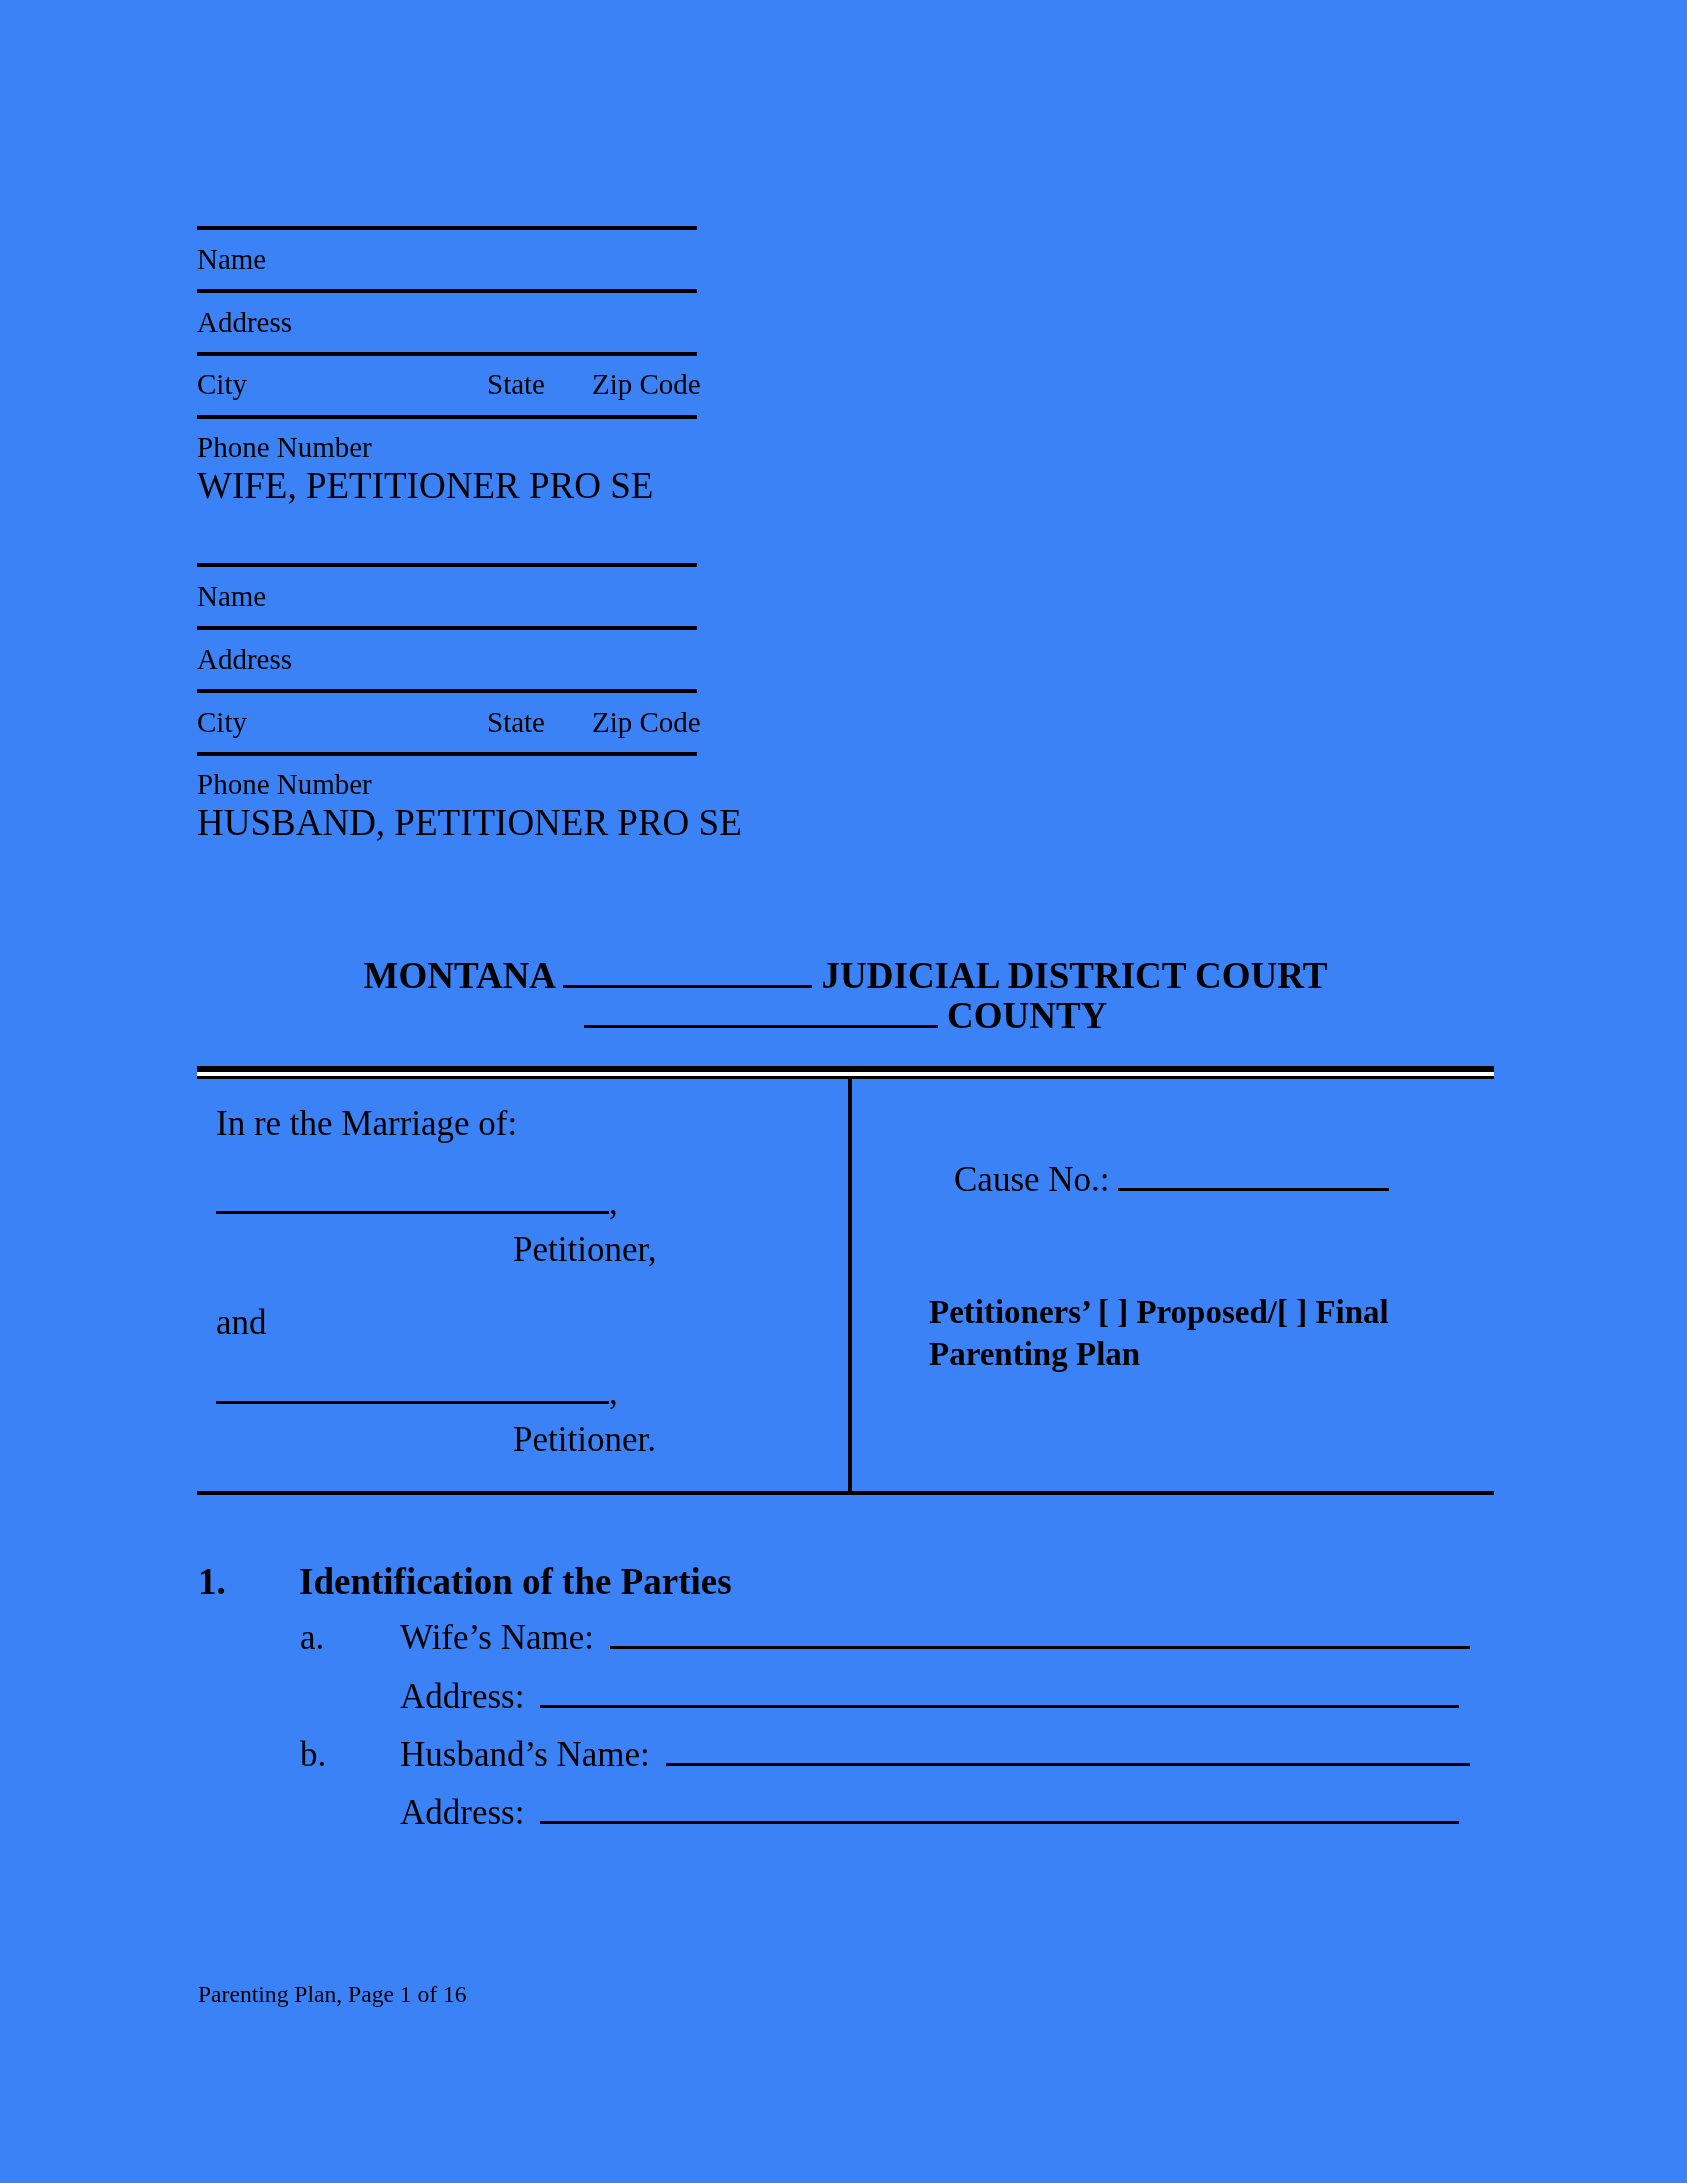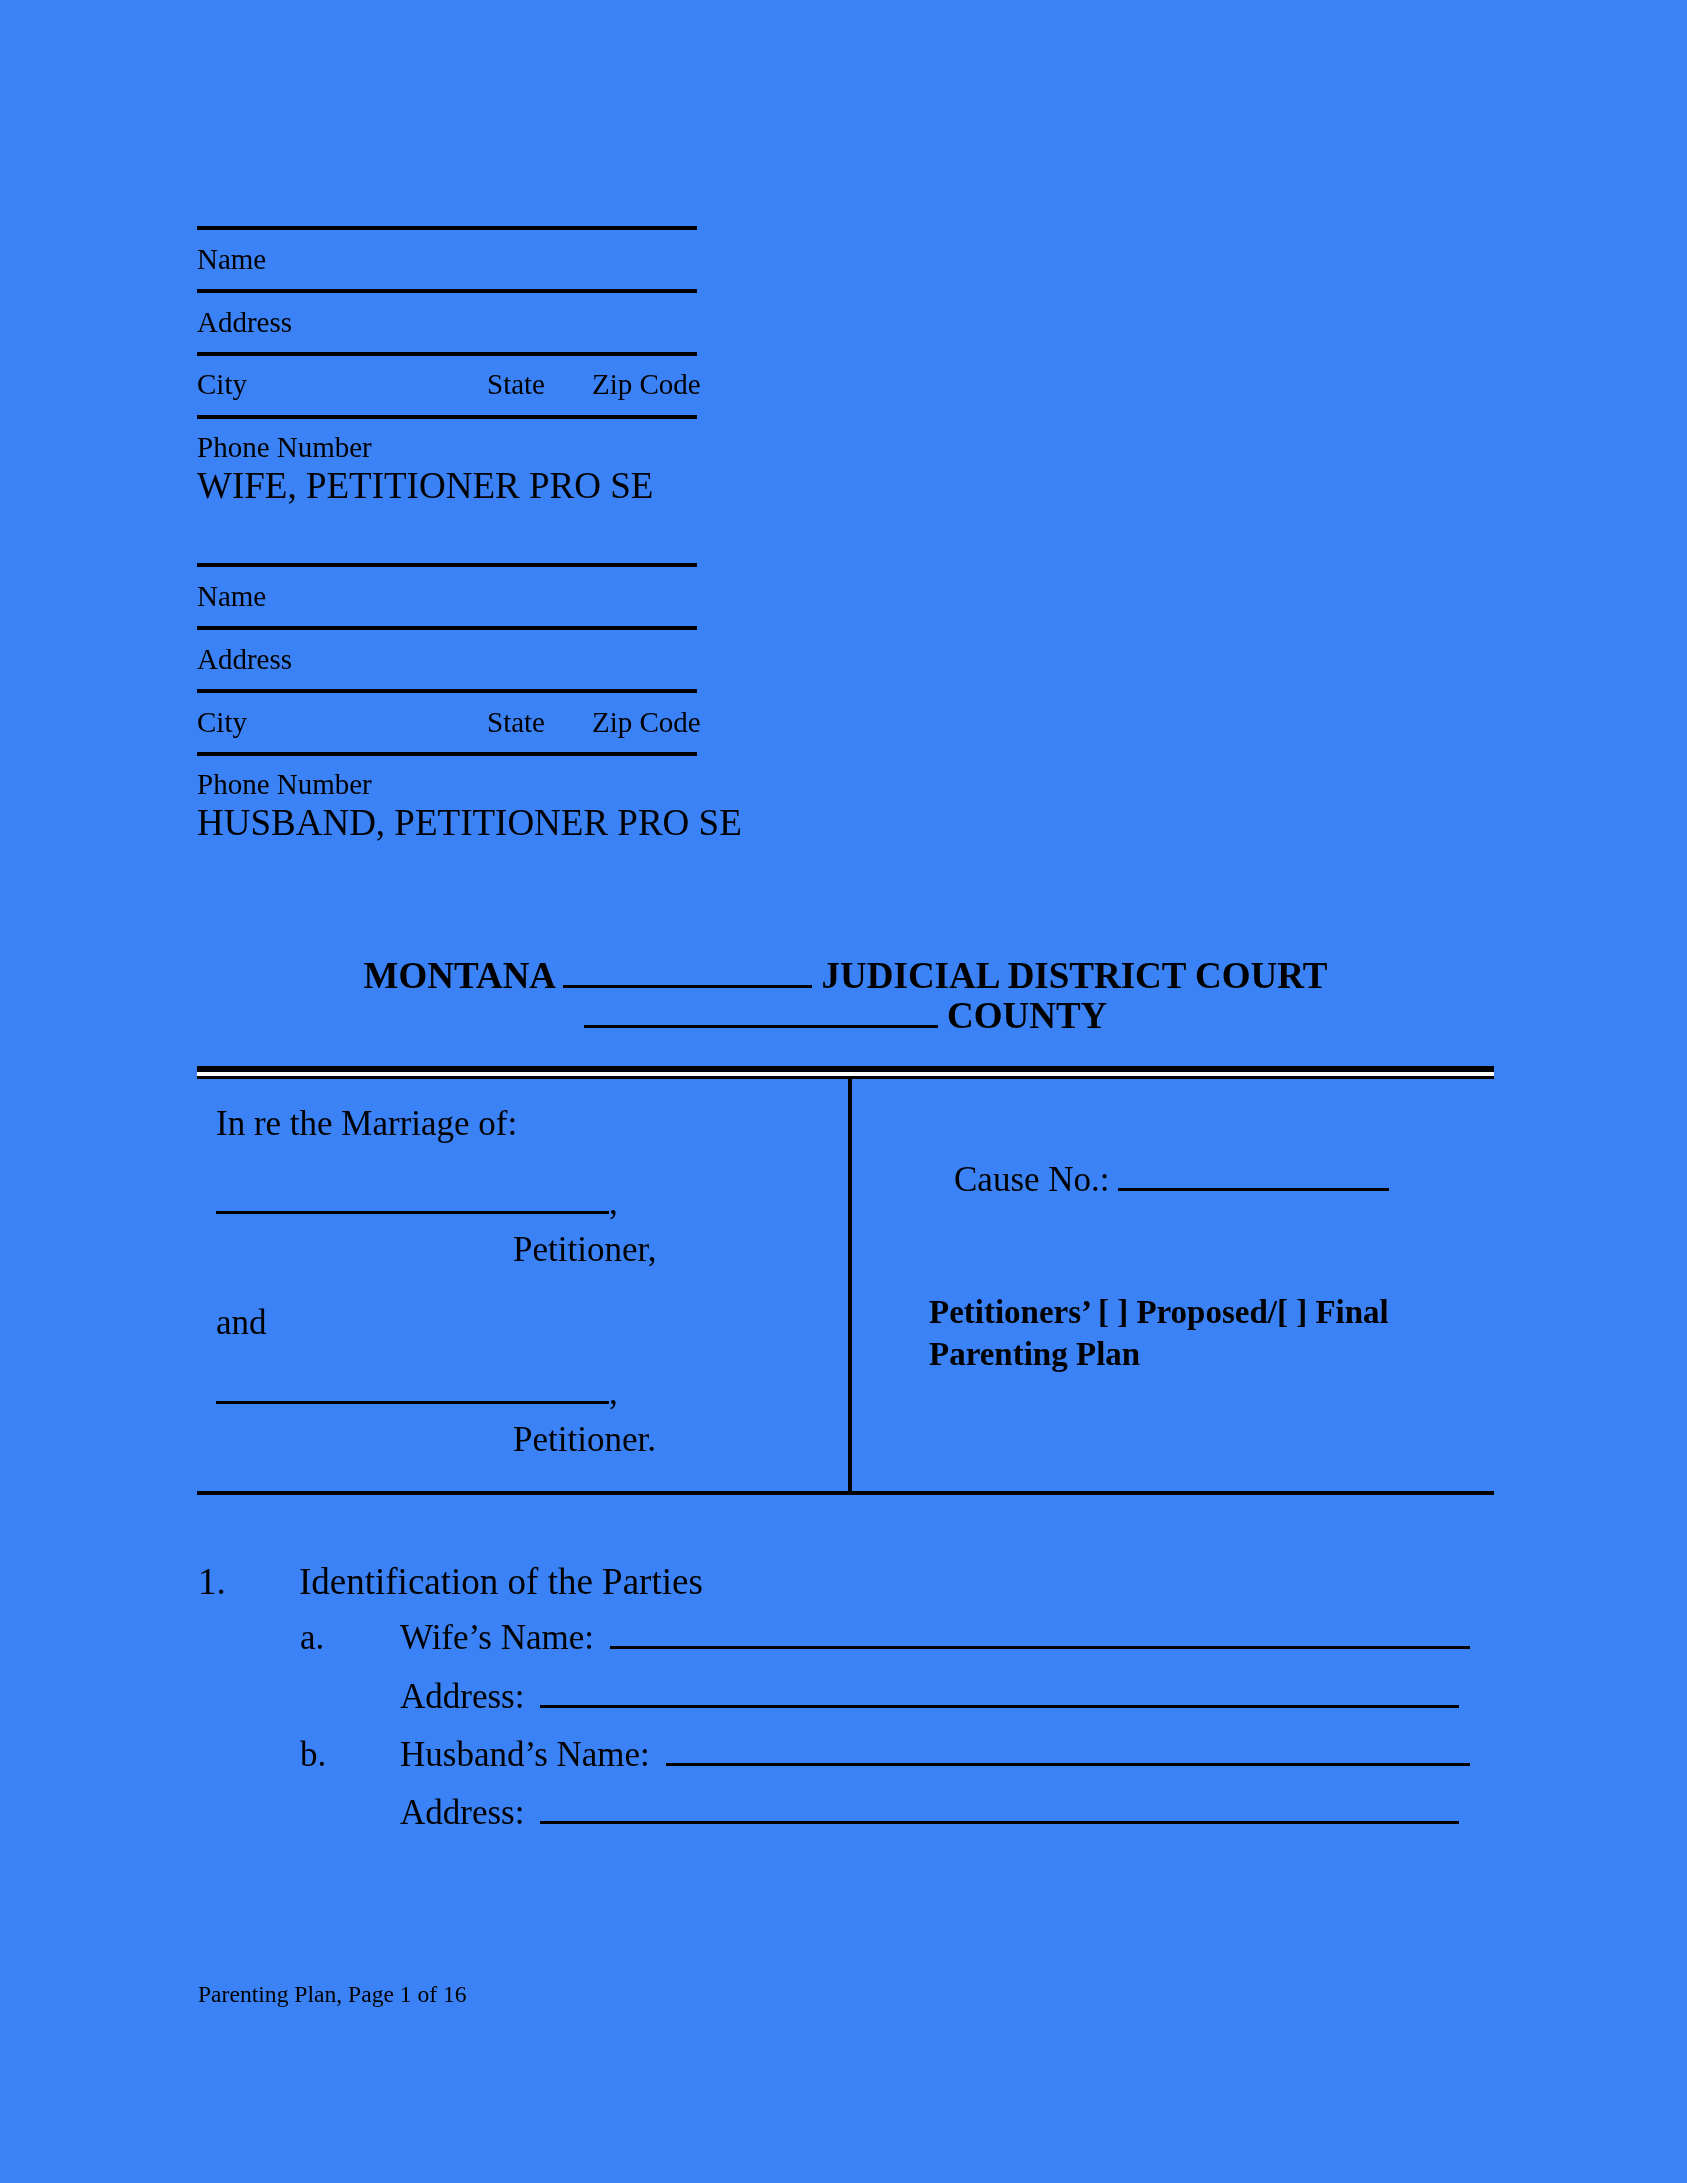--- a/index.html
+++ b/index.html
@@ -29,21 +29,21 @@
   .blank.w310{width:271px;}
   
   .dbl-rule{position:absolute;left:197px;top:1066px;width:1297px;height:3.5px;
     border-top:6.1px solid #000;border-bottom:3.5px solid #000;background:#fff;}
   .vrule{position:absolute;left:848px;top:1079px;width:3.5px;height:413px;background:#000;}
   .bottom-rule{position:absolute;left:197px;top:1491px;width:1297px;height:4.4px;background:#000;}
   
   .cap-text{position:absolute;font-size:35px;line-height:40px;white-space:nowrap;}
   .case-title{position:absolute;left:929px;top:1263px;font-size:33px;font-weight:bold;line-height:42px;white-space:nowrap;margin-top:28px;}
   
-  .sec-heading{position:absolute;left:198px;top:1560px;font-size:37px;font-weight:normal;white-space:nowrap;}
+  .sec-heading{position:absolute;left:198px;top:1560px;font-size:37px;font-weight:bold;white-space:nowrap;}
   .sec-num{display:inline-block;width:101px;}
   .form-row{position:absolute;display:flex;align-items:baseline;font-size:35px;line-height:40px;}
   .form-row .letter{flex:none;width:100px;}
   .form-row .flabel{flex:none;white-space:nowrap;}
   .form-row .fill{flex:1;border-bottom:3.5px solid #000;margin-left:15.7px;}
   
   .footer-line{position:absolute;left:198px;font-size:23.6px;line-height:1.15;white-space:nowrap;}
 </style>
 </head>
 <body>

